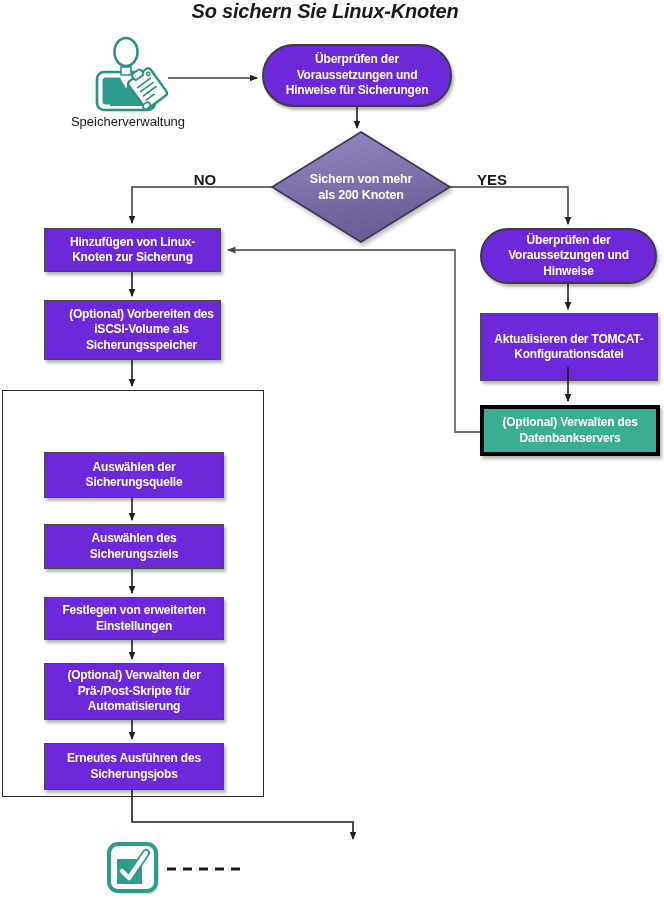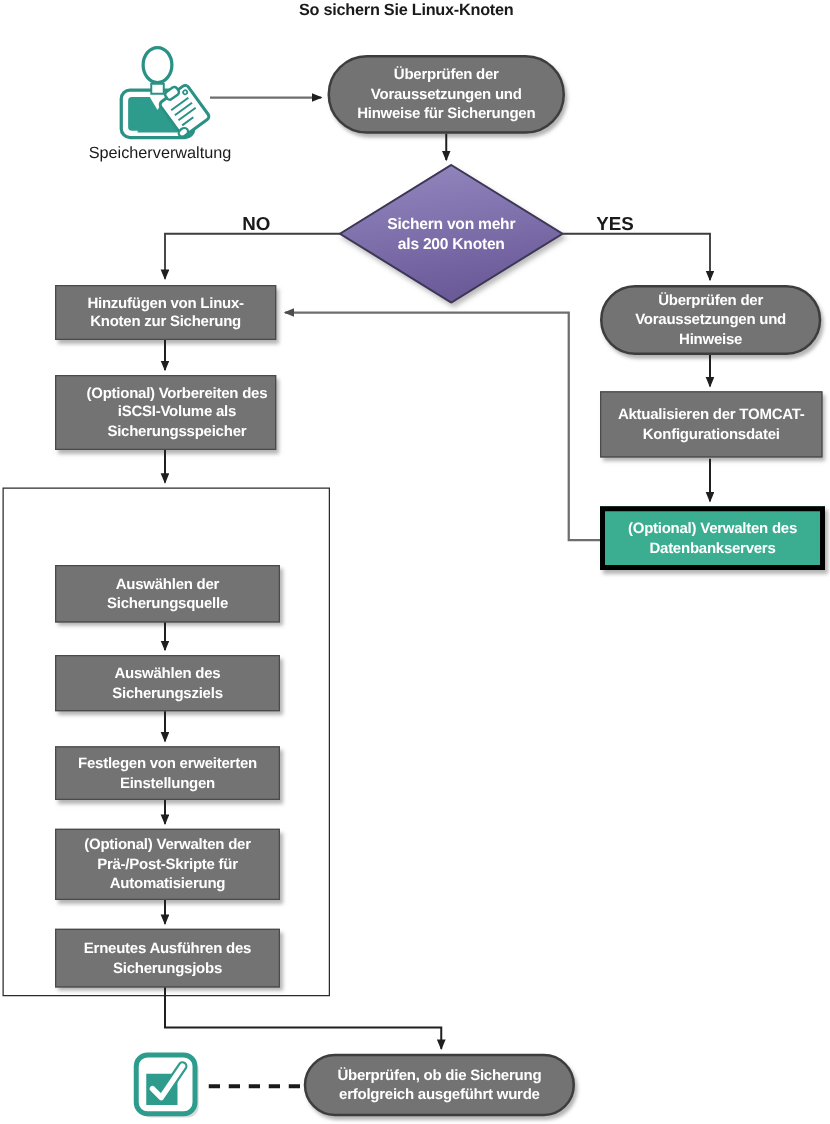--- a/index.html
+++ b/index.html
@@ -1,22 +1,22 @@
 <!DOCTYPE html>
 <html><head>
 <meta charset="utf-8">
 <style>
   html,body{margin:0;padding:0;background:#ffffff;}
   #page{position:relative;width:664px;height:899px;background:#fff;
         font-family:"Liberation Sans",sans-serif;overflow:hidden;}
   .abs{position:absolute;box-sizing:border-box;}
-  .title{font-size:13px;font-weight:bold;color:#1a1a1a;text-align:center;letter-spacing:-0.2px;}
+  .title{font-size:20px;font-weight:bold;color:#1a1a1a;text-align:center;letter-spacing:-0.2px;font-style:italic;}
   .node{display:flex;align-items:center;justify-content:center;text-align:center;
         color:#ffffff;font-weight:bold;font-size:12px;line-height:1.28;letter-spacing:-0.2px;
-        background:#737373;border:1.6px solid #4a4a4a;padding:2px 5px;
+        background:#6d28d9;border:1.6px solid #4a4a4a;padding:2px 5px;
         box-shadow:2px 3px 3px rgba(120,120,120,0.55);z-index:3;}
   .stadium{border-radius:32px;border:2px solid #3d3d3d;padding:2px 12px;}
   .light{background:#3BAE92;border:4px solid #000000;}
   .groupbox{border:1.6px solid #2b2b2b;background:#ffffff;z-index:1;}
   .grouptitle{font-size:12.5px;font-weight:bold;color:#1a1a1a;text-align:center;line-height:1.3;letter-spacing:-0.2px;}
   .branch-label{font-size:15px;font-weight:bold;color:#1a1a1a;text-align:center;}
   .dlabel{display:flex;align-items:center;justify-content:center;text-align:center;
           color:#fff;font-weight:bold;font-size:12.5px;line-height:1.3;letter-spacing:-0.2px;z-index:4;}
   .actor-label{font-size:13px;font-weight:normal;color:#1a1a1a;text-align:center;}
   svg.overlay{position:absolute;left:0;top:0;z-index:5;pointer-events:none;}
@@ -71,31 +71,30 @@
   <div class="abs groupbox" style="left:2px;top:390px;width:262px;height:407px;"></div>
   <div class="abs grouptitle" style="left:4px;top:395px;width:258px;">Konfigurieren der Sicherungseinstellungen und erneutes Ausführen des Sicherungsjobs</div>
 
   <div class="abs node" style="left:44px;top:452px;width:180px;height:46px;">Auswählen der Sicherungsquelle</div>
   <div class="abs node" style="left:44px;top:524px;width:180px;height:45px;">Auswählen des Sicherungsziels</div>
   <div class="abs node" style="left:44px;top:597px;width:180px;height:43px;">Festlegen von erweiterten Einstellungen</div>
   <div class="abs node" style="left:44px;top:663px;width:180px;height:57px;">(Optional) Verwalten der Prä-/Post-Skripte für Automatisierung</div>
   <div class="abs node" style="left:44px;top:743px;width:180px;height:47px;">Erneutes Ausführen des Sicherungsjobs</div>
 
   <div class="abs node stadium" style="left:480px;top:228px;width:177px;height:56px;border-radius:28px;">Überprüfen der Voraussetzungen und Hinweise</div>
-  <div class="abs node" style="left:480px;top:313px;width:178px;height:53px;">Aktualisieren der TOMCAT-Konfigurationsdatei</div>
+  <div class="abs node" style="left:480px;top:313px;width:178px;height:68px;">Aktualisieren der TOMCAT-Konfigurationsdatei</div>
   <div class="abs node light" style="left:480px;top:405px;width:180px;height:51px;">(Optional) Verwalten des Datenbankservers</div>
 
   <svg class="abs" style="left:106px;top:841px;" width="58" height="58" viewBox="0 0 58 58">
     <rect x="6" y="6" width="47" height="47" rx="9" fill="#cccccc" opacity="0.7"></rect>
     <rect x="3" y="3" width="47" height="47" rx="9" fill="#ffffff" stroke="#2E9C8C" stroke-width="4"></rect>
     <rect x="11" y="18" width="25" height="25" fill="#2E9C8C"></rect>
     <path d="M16,30 L23,37 L40,12" fill="none" stroke="#2E9C8C" stroke-width="8" stroke-linecap="round" stroke-linejoin="round"></path>
     <path d="M16,30 L23,37 L40,12" fill="none" stroke="#ffffff" stroke-width="4.5" stroke-linecap="round" stroke-linejoin="round"></path>
   </svg>
-  <div class="abs node stadium" style="left:243px;top:843px;width:217px;height:50px;border-radius:25px;">Überprüfen, ob die Sicherung erfolgreich ausgeführt wurde</div>
 
   <svg class="overlay" width="664" height="899" viewBox="0 0 664 899">
     <defs>
       <marker id="ab" markerWidth="9" markerHeight="8" refX="7.5" refY="3.5" orient="auto" markerUnits="userSpaceOnUse">
         <path d="M0,0 L8.5,3.5 L0,7 Z" fill="#1f1f1f"></path>
       </marker>
       <marker id="ag" markerWidth="9" markerHeight="8" refX="7.5" refY="3.5" orient="auto" markerUnits="userSpaceOnUse">
         <path d="M0,0 L8.5,3.5 L0,7 Z" fill="#4d4d4d"></path>
       </marker>
     </defs>

